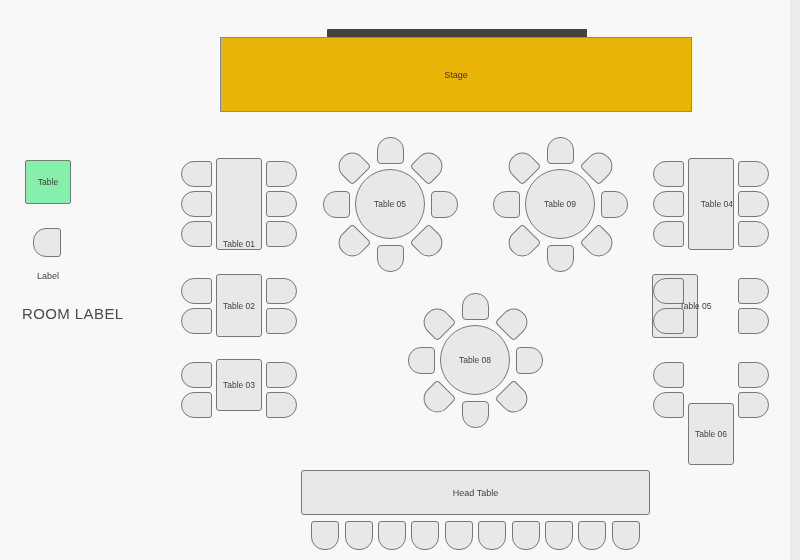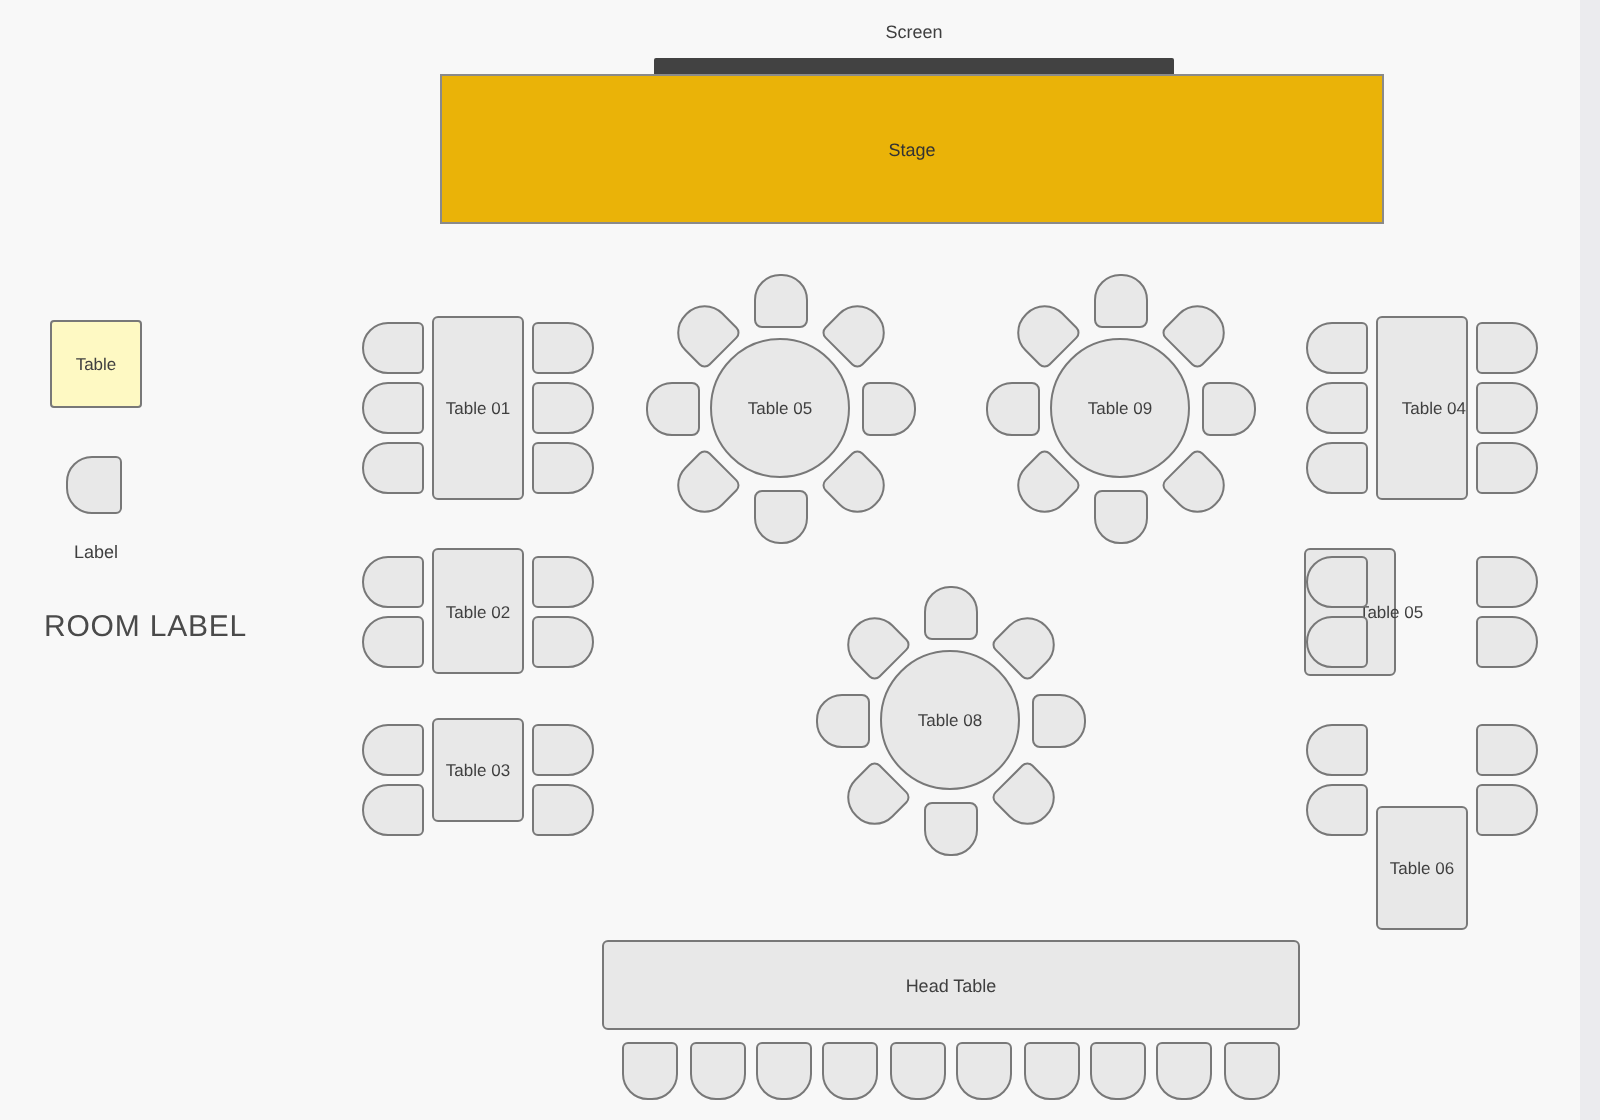--- a/index.html
+++ b/index.html
@@ -41,55 +41,54 @@
   .chair.left  { border-radius:13px 3px 3px 13px; }
   .chair.right { border-radius:3px 13px 13px 3px; }
   .chair.down  { border-radius:3px 3px 13px 13px; }
   .round-chair {
     position:absolute; width:27px; height:27px; background:#e8e8e8;
     border:1.5px solid #787878; border-radius:13px 13px 4px 4px; box-sizing:border-box;
   }
   
   .legend-table {
     position:absolute; left:25px; top:160px; width:46px; height:44px;
-    background:#fef9c3; border:1.5px solid #787878; border-radius:2px; box-sizing:border-box;
+    background:#86efac; border:1.5px solid #787878; border-radius:2px; box-sizing:border-box;
     display:flex; align-items:center; justify-content:center; font-size:8.5px; color:#3f3f3f;
   }
   .legend-chair {
     position:absolute; left:33px; top:228px; width:28px; height:29px;
   }
   .legend-chair-label {
     position:absolute; left:25px; top:271px; width:46px; text-align:center;
     font-size:9px; color:#3f3f3f;
   }
   .room-label {
     position:absolute; left:22px; top:305px; font-size:15px; font-weight:500;
     letter-spacing:0.4px; color:#4a4a4a;
   }
 </style>
 </head>
 <body>
 
 <div class="canvas">
 
-  <div class="screen-label">Screen</div>
   <div class="screen-bar"></div>
   <div class="stage">
     <span>Stage</span>
   </div>
 
   <div class="legend-table">
     <span>Table</span>
   </div>
   <div class="legend-chair chair left"></div>
   <div class="legend-chair-label">Label</div>
   <div class="room-label">ROOM LABEL</div>
 
   <div id="floor">
-      <div class="table-rect" style="left: 216px; top: 158px; width: 46px; height: 92px;">
+      <div class="table-rect" style="left: 216px; top: 158px; width: 46px; height: 92px; align-items: flex-end;">
         <span>Table 01</span>
       </div>
       <div class="chair left" style="left: 181px; top: 161px; width: 31px; height: 26px;"></div>
       <div class="chair right" style="left: 266px; top: 161px; width: 31px; height: 26px;"></div>
       <div class="chair left" style="left: 181px; top: 191px; width: 31px; height: 26px;"></div>
       <div class="chair right" style="left: 266px; top: 191px; width: 31px; height: 26px;"></div>
       <div class="chair left" style="left: 181px; top: 221px; width: 31px; height: 26px;"></div>
       <div class="chair right" style="left: 266px; top: 221px; width: 31px; height: 26px;"></div>
       <div class="table-rect" style="left: 216px; top: 274px; width: 46px; height: 63px;">
         <span>Table 02</span>

